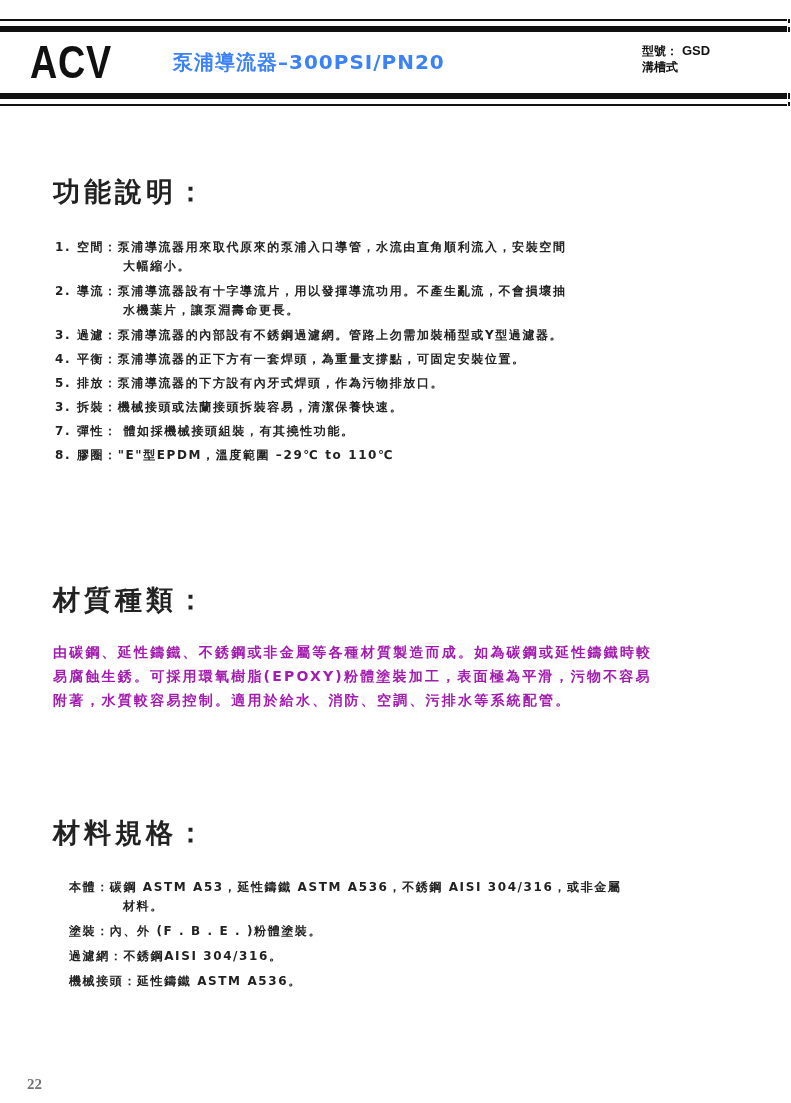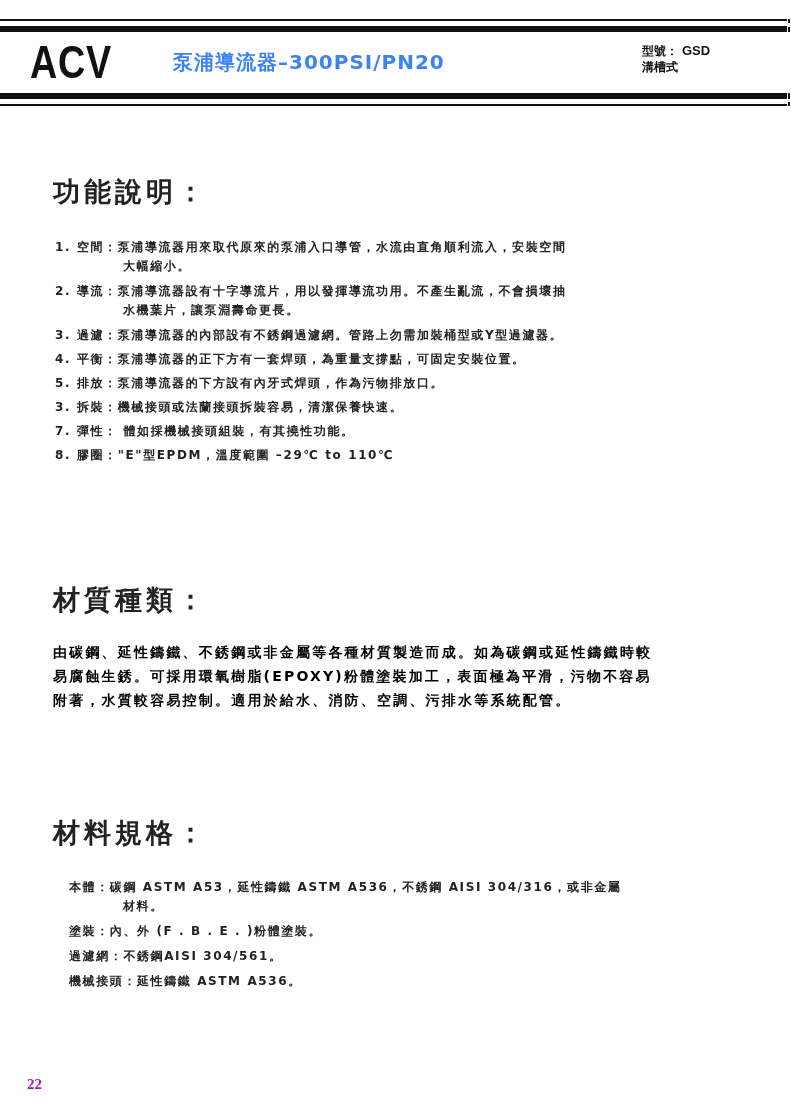--- a/index.html
+++ b/index.html
@@ -45,30 +45,30 @@
     .list li {
       font-weight: bold; font-size: 12px; letter-spacing: 1.6px; line-height: 19px;
       color: #222; white-space: nowrap; margin: 0;
     }
     .list li .cont { display: block; padding-left: 68px; }
     .feat li { margin-bottom: 5px; }
     .feat li.two { margin-bottom: 6px; }
 
     .para {
       position: absolute; left: 53px; width: 700px; margin: 0;
-      font-weight: bold; font-size: 14px; letter-spacing: 2.2px; line-height: 24px; color: #000000;
+      font-weight: bold; font-size: 14px; letter-spacing: 2.2px; line-height: 24px; color: #a21caf;
     }
     .para span { display: block; white-space: nowrap; }
 
     .spec li { margin-bottom: 6px; margin-left: 16px; }
     .spec li .cont { padding-left: 54px; }
 
     .page-num {
       position: absolute; left: 27px; top: 1076px;
-      font-family: "Liberation Serif", serif; font-weight: bold; font-size: 15px; color: #a21caf;
+      font-family: "Liberation Serif", serif; font-weight: bold; font-size: 15px; color: #737373;
     }
   </style>
 </head>
 <body>
 
 <div class="rule thin1"></div>
 <div class="rule thick1"></div>
 <div class="rule thick2"></div>
 <div class="rule thin2"></div>
 <div class="edge e1"></div>
@@ -110,17 +110,17 @@
   <span>附著，水質較容易控制。適用於給水、消防、空調、污排水等系統配管。</span>
 </p>
 
 <div class="section-heading" style="top:819px;">材料規格：</div>
 <ul class="list spec" style="top:878px; left:53px;">
   <li>
     <span>本體：碳鋼 ASTM  A53，延性鑄鐵 ASTM A536，不銹鋼 AISI 304/316，或非金屬</span>
     <span class="cont">材料。</span>
   </li>
   <li><span>塗裝：內、外 (F . B . E . )粉體塗裝。</span></li>
-  <li><span>過濾網：不銹鋼AISI 304/561。</span></li>
+  <li><span>過濾網：不銹鋼AISI 304/316。</span></li>
   <li><span>機械接頭：延性鑄鐵 ASTM A536。</span></li>
 </ul>
 
 <div class="page-num">22</div>
 
 </body></html>

